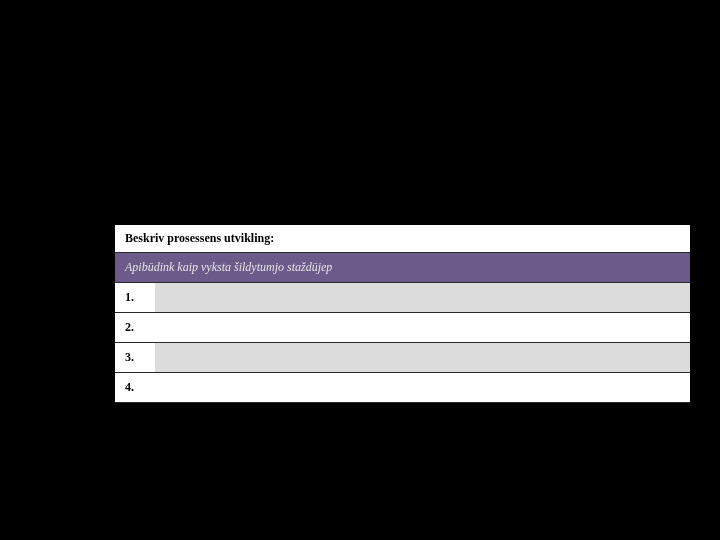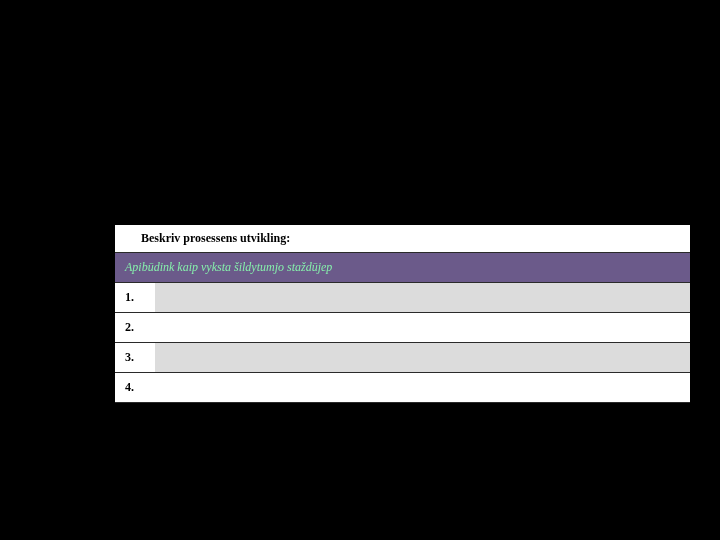--- a/index.html
+++ b/index.html
@@ -15,31 +15,31 @@
       position: relative;
     }
     .content-wrapper {
       position: absolute;
       top: 225px;
       left: 115px;
       width: 575px;
     }
     .header-row {
       background: #ffffff;
-      padding: 6px 26px;
+      padding: 6px 10px;
       font-size: 12px;
       font-weight: bold;
       color: #000000;
       border-bottom: 1px solid #2a2a2a;
     }
     .purple-row {
       background: #6b5a8a;
       padding: 7px 10px;
       font-size: 12px;
-      color: #86efac;
+      color: #e5e5e5;
       font-style: italic;
       border-bottom: 1px solid #2a2a2a;
     }
     .numbered-row {
       display: flex;
       border-bottom: 1px solid #2a2a2a;
     }
     .num-cell {
       width: 40px;
       background: #ffffff;

